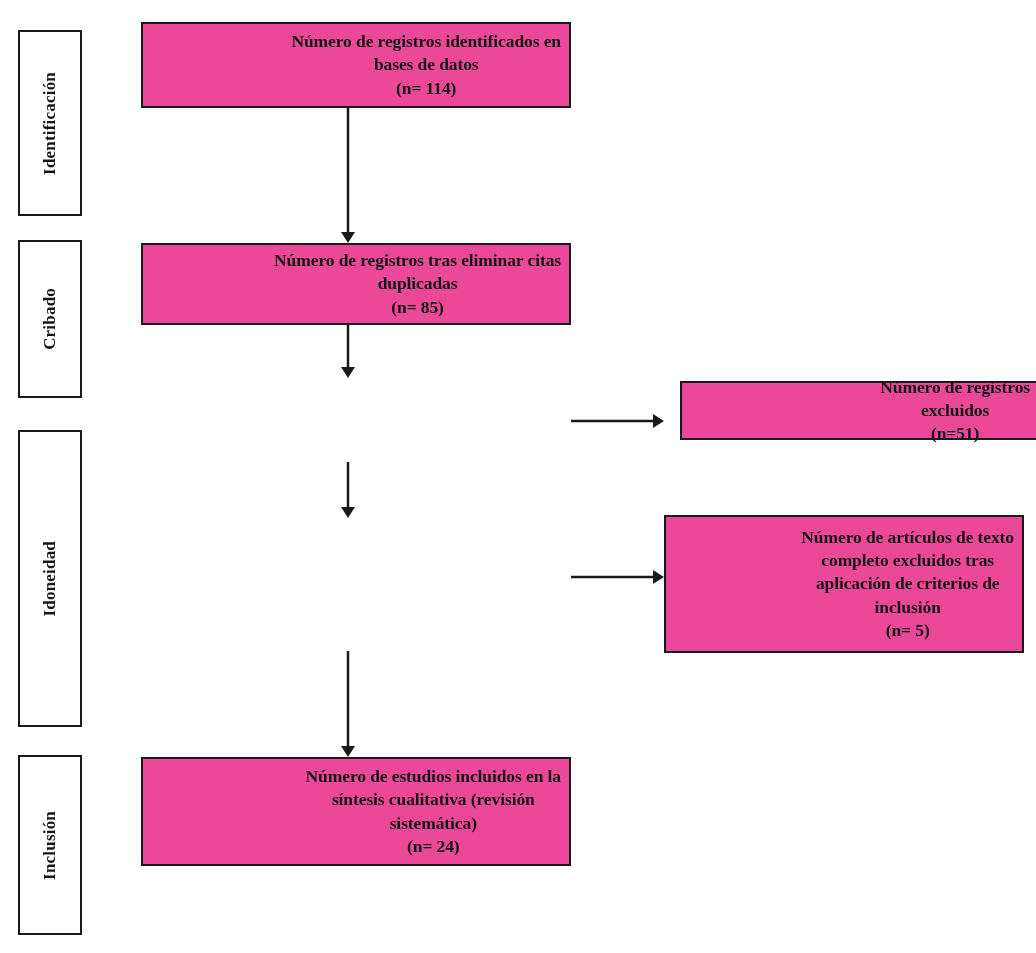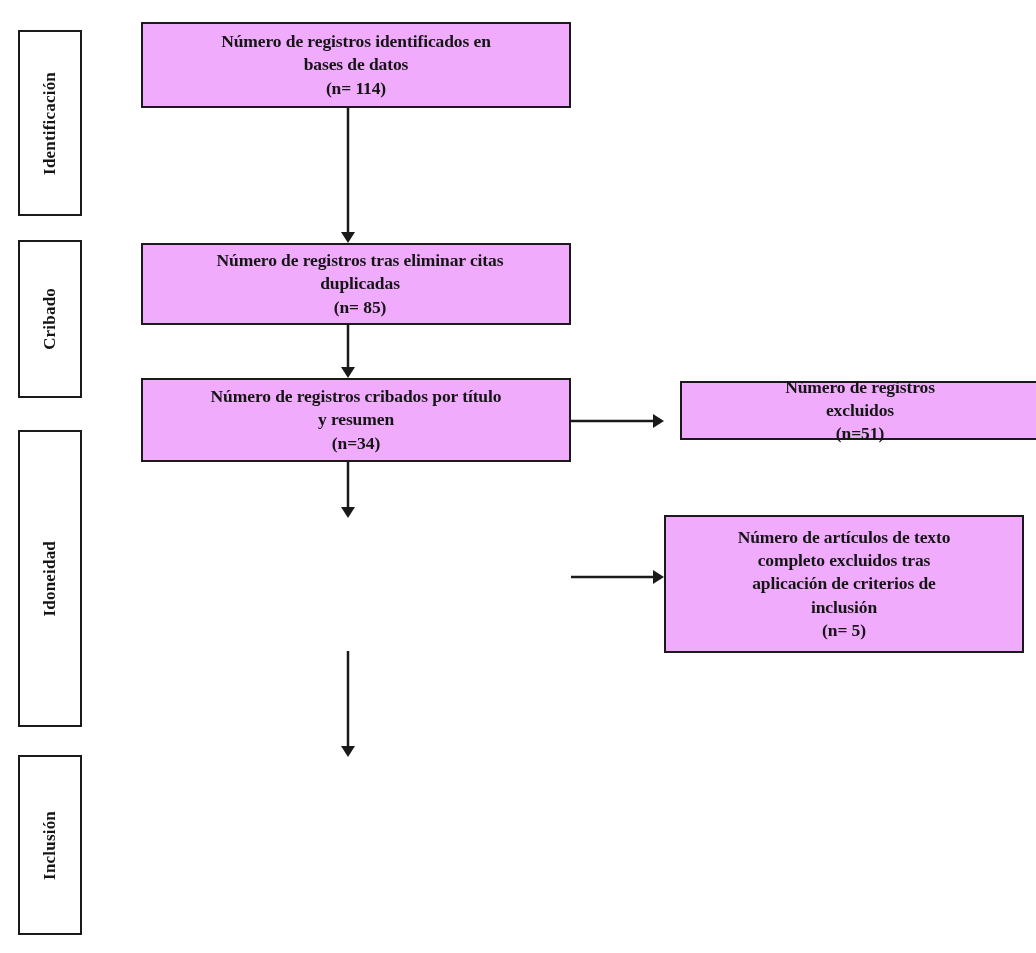--- a/index.html
+++ b/index.html
@@ -16,24 +16,24 @@
     position: relative;
     width: 1036px;
     height: 953px;
     background: #ffffff;
     overflow: hidden;
   }
   .box {
     position: absolute;
     box-sizing: border-box;
     border: 2.5px solid #1a1a1a;
-    background: #f0abfc;
+    background: #ec4899;
     display: flex;
     align-items: center;
-    justify-content: center;
+    justify-content: flex-end;
     text-align: center;
   }
   .box-text {
     font-size: 17.5px;
     line-height: 1.32;
     font-weight: 700;
     letter-spacing: -0.1px;
     color: #151515;
     padding: 0 8px;
     white-space: pre-line;
@@ -83,36 +83,37 @@
     <div class="box" style="left: 141px; top: 22px; width: 430px; height: 86px;">
       <div class="box-text">Número de registros identificados en
 bases de datos
 (n= 114)</div>
     </div>
     <div class="box" style="left: 141px; top: 243px; width: 430px; height: 82px; padding-left: 8px;">
       <div class="box-text">Número de registros tras eliminar citas
 duplicadas
 (n= 85)</div>
     </div>
-    <div class="box" style="left: 141px; top: 378px; width: 430px; height: 84px;">
-      <div class="box-text">Número de registros cribados por título
-y resumen
-(n=34)</div>
-    </div>
     <div class="box" style="left: 680px; top: 381px; width: 360px; height: 59px;">
       <div class="box-text">Número de registros
 excluidos
 (n=51)</div>
     </div>
     <div class="box" style="left: 664px; top: 515px; width: 360px; height: 138px;">
       <div class="box-text">Número de artículos de texto
 completo excluidos tras
 aplicación de criterios de
 inclusión
 (n= 5)</div>
+    </div>
+    <div class="box" style="left: 141px; top: 757px; width: 430px; height: 109px;">
+      <div class="box-text">Número de estudios incluidos en la
+síntesis cualitativa (revisión
+sistemática)
+(n= 24)</div>
     </div>
     <div class="connector" style="left: 336px; top: 108px;">
       <svg width="24" height="135">
         <line x1="12" y1="0" x2="12" y2="125" stroke="#1a1a1a" stroke-width="2.5"></line>
         <polygon points="5,124 19,124 12,135" fill="#1a1a1a"></polygon>
       </svg>
     </div>
     <div class="connector" style="left: 336px; top: 325px;">
       <svg width="24" height="53">
         <line x1="12" y1="0" x2="12" y2="43" stroke="#1a1a1a" stroke-width="2.5"></line>

